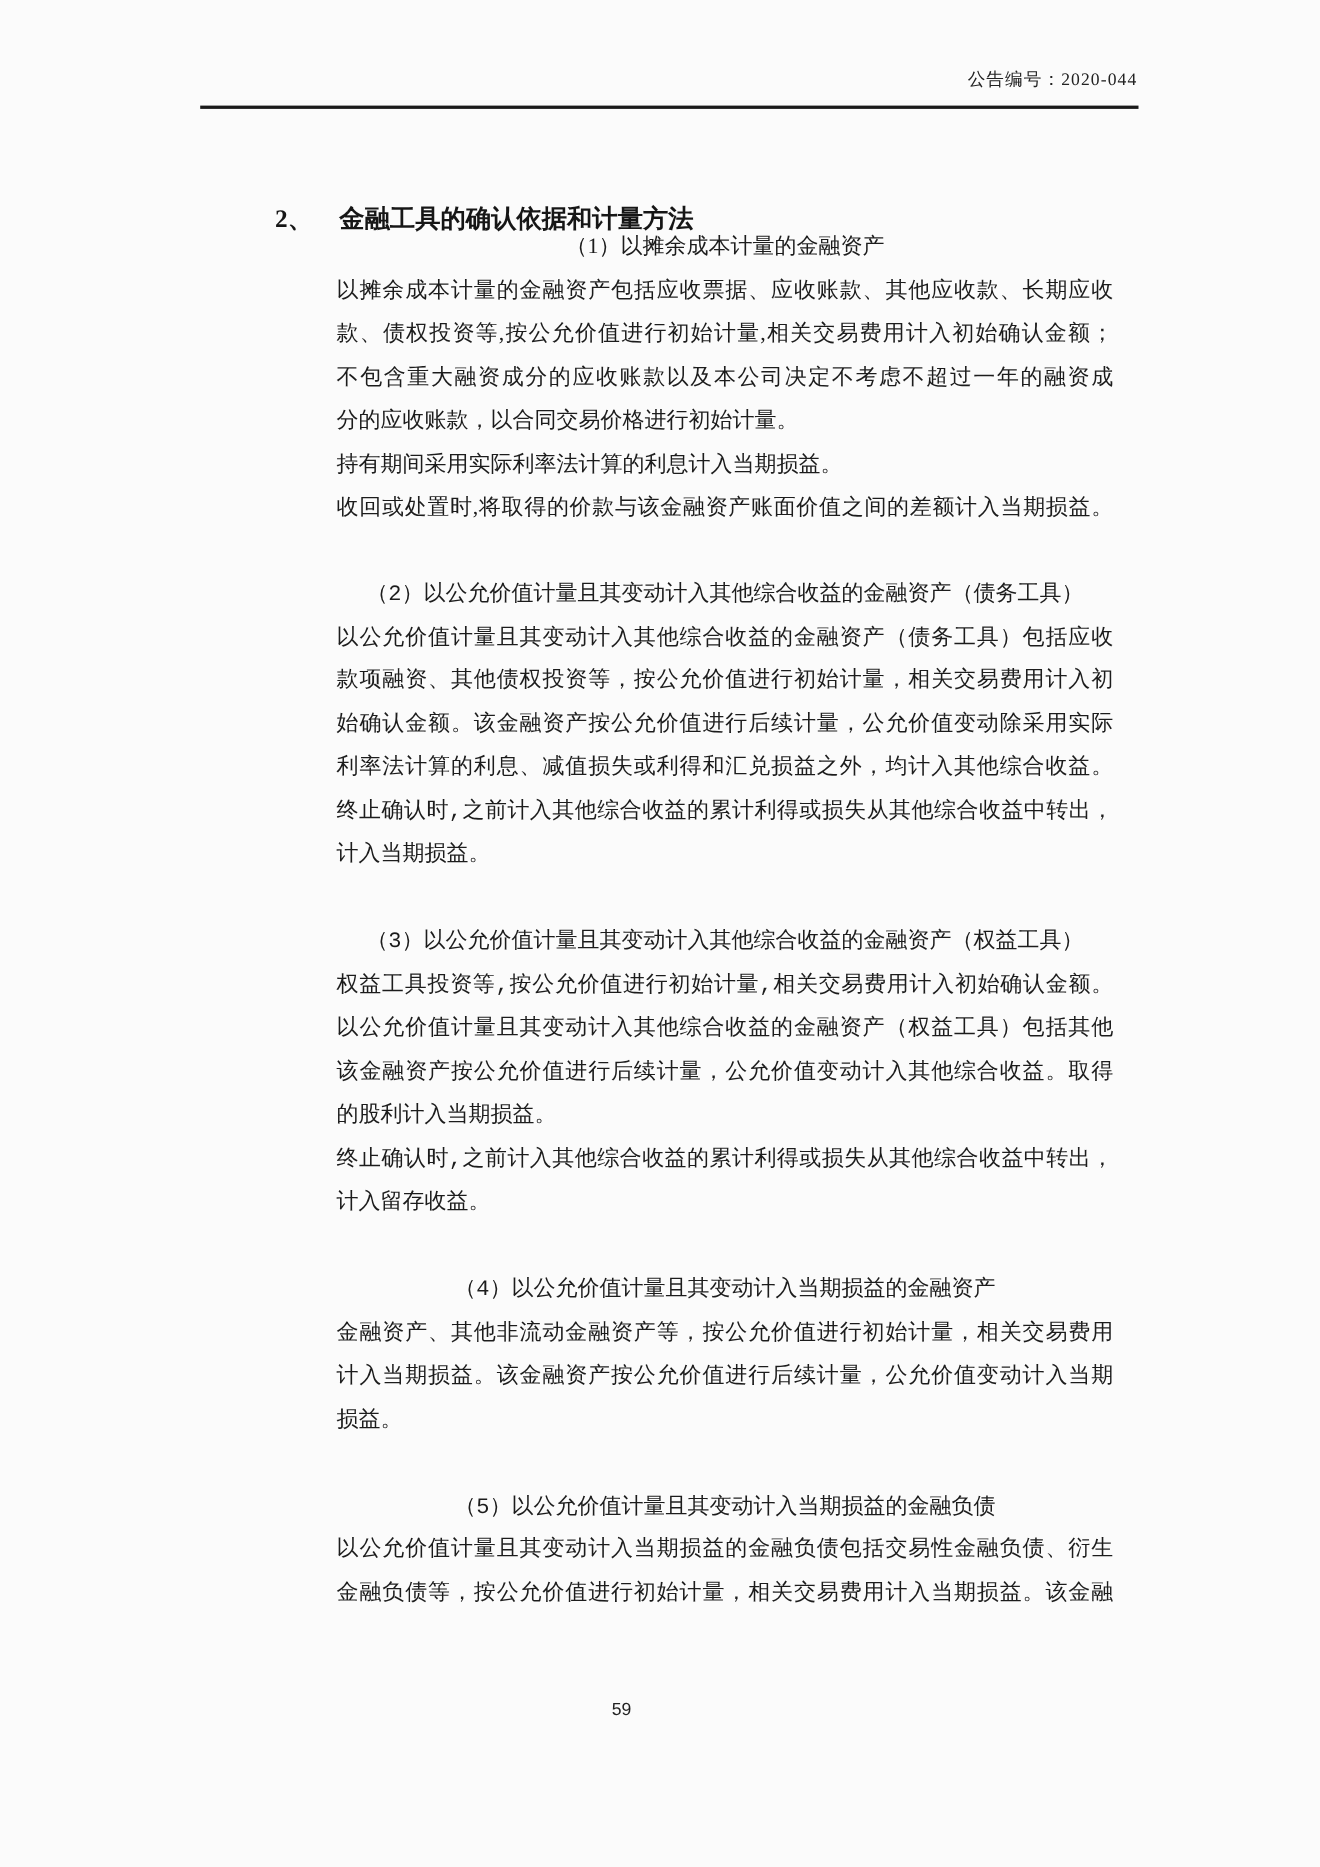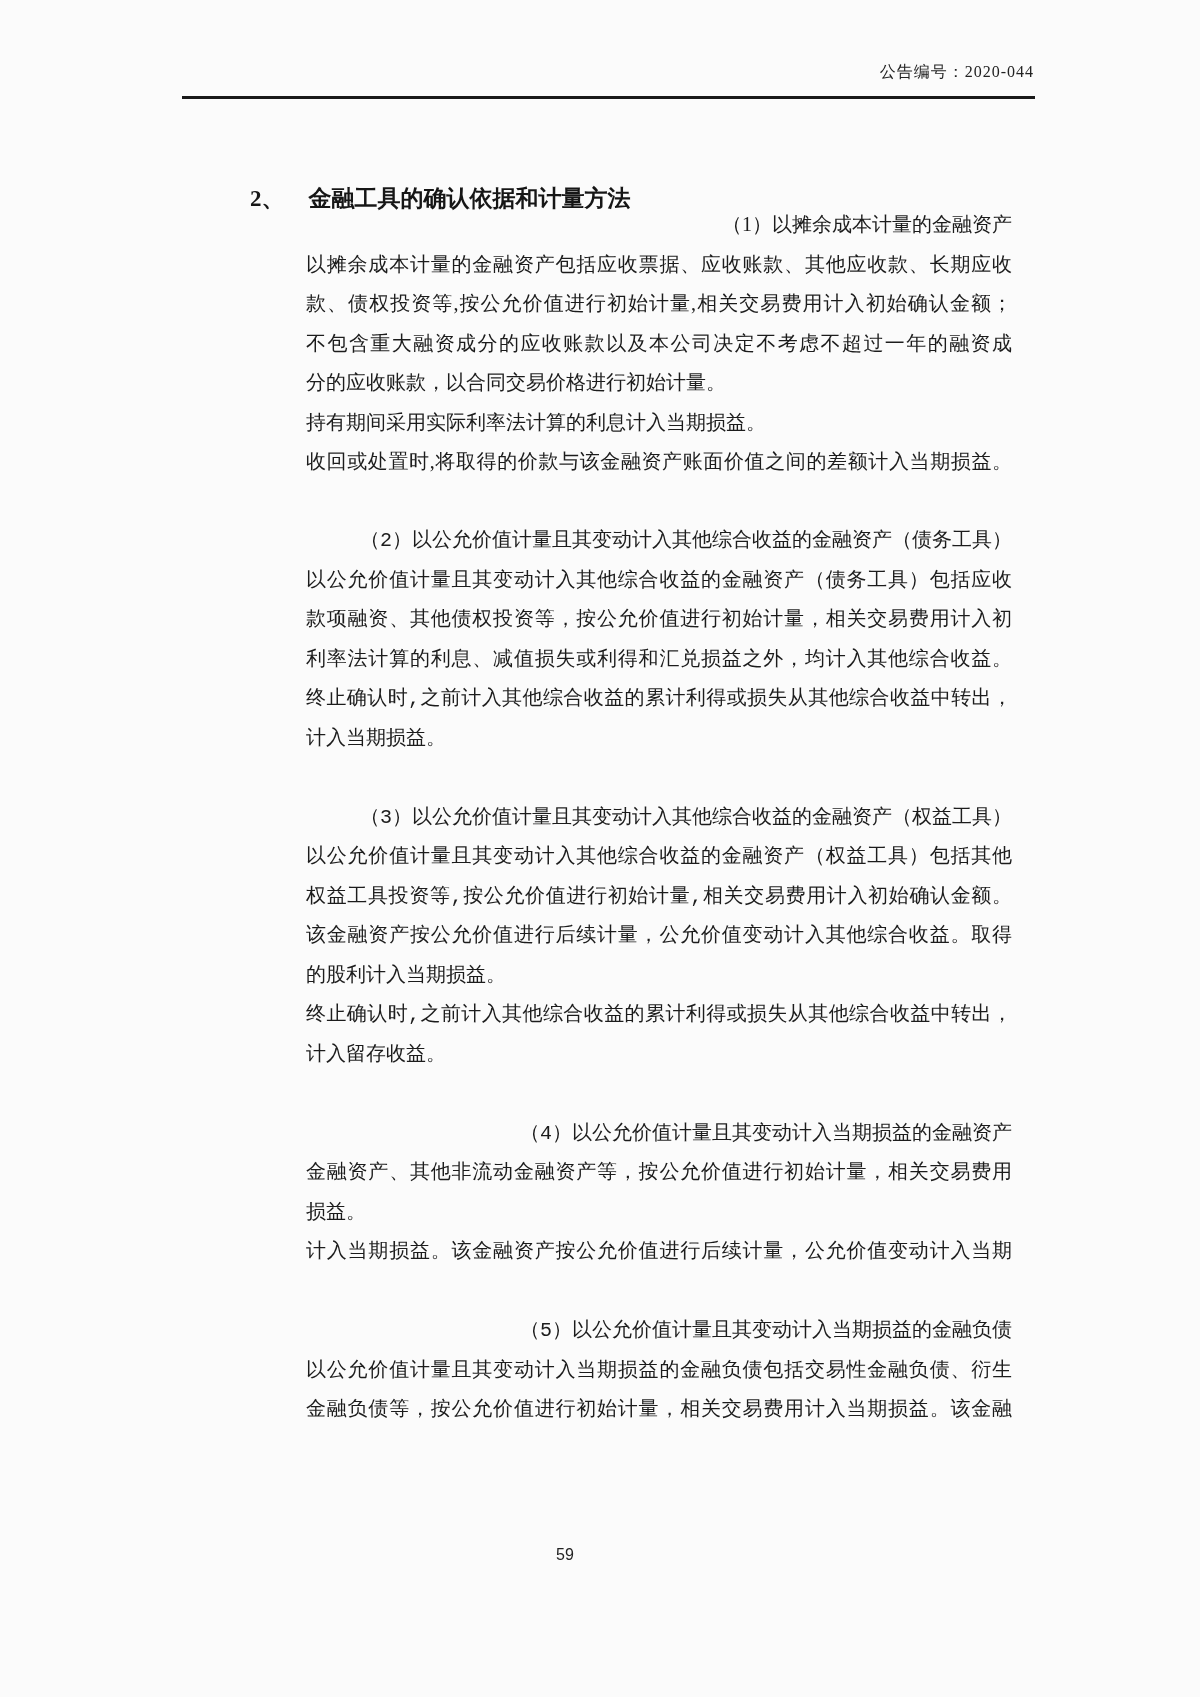--- a/index.html
+++ b/index.html
@@ -31,21 +31,21 @@
     position:absolute;top:205px;left:306px;width:706px;
     font-size:20px;line-height:39.5px;color:#1c1c1c;
   }
   .sec + .sec{margin-top:39.5px;font-family:Liberation Mono, monospace;}
   .line{width:706px;}
   .line.fill{
     text-align:justify;
     text-align-last:justify;
     text-justify:inter-character;
   }
-  .line.title{text-align:right;}
+  .line.title{text-align:center;}
   .page-number{
     position:absolute;top:1546px;left:0;width:1130px;
     text-align:center;font-size:16px;color:#222;
     font-family:"Liberation Sans","DejaVu Sans",sans-serif;
   }
 </style>
 </head>
 <body>
 
 <div class="page">
@@ -66,40 +66,41 @@
       <div class="line fill">不包含重大融资成分的应收账款以及本公司决定不考虑不超过一年的融资成</div>
       <div class="line">分的应收账款，以合同交易价格进行初始计量。</div>
       <div class="line">持有期间采用实际利率法计算的利息计入当期损益。</div>
       <div class="line fill">收回或处置时,将取得的价款与该金融资产账面价值之间的差额计入当期损益。</div>
     </div>
 
     <div class="sec">
       <div class="line title">（2）以公允价值计量且其变动计入其他综合收益的金融资产（债务工具）</div>
       <div class="line fill">以公允价值计量且其变动计入其他综合收益的金融资产（债务工具）包括应收</div>
       <div class="line fill">款项融资、其他债权投资等，按公允价值进行初始计量，相关交易费用计入初</div>
+      <div class="line fill">始确认金额。该金融资产按公允价值进行后续计量，公允价值变动除采用实际</div>
       <div class="line fill">利率法计算的利息、减值损失或利得和汇兑损益之外，均计入其他综合收益。</div>
       <div class="line fill">终止确认时,之前计入其他综合收益的累计利得或损失从其他综合收益中转出，</div>
       <div class="line">计入当期损益。</div>
     </div>
 
     <div class="sec">
       <div class="line title">（3）以公允价值计量且其变动计入其他综合收益的金融资产（权益工具）</div>
+      <div class="line fill">权益工具投资等,按公允价值进行初始计量,相关交易费用计入初始确认金额。</div>
       <div class="line fill">以公允价值计量且其变动计入其他综合收益的金融资产（权益工具）包括其他</div>
-      <div class="line fill">权益工具投资等,按公允价值进行初始计量,相关交易费用计入初始确认金额。</div>
       <div class="line fill">该金融资产按公允价值进行后续计量，公允价值变动计入其他综合收益。取得</div>
       <div class="line">的股利计入当期损益。</div>
       <div class="line fill">终止确认时,之前计入其他综合收益的累计利得或损失从其他综合收益中转出，</div>
       <div class="line">计入留存收益。</div>
     </div>
 
     <div class="sec">
       <div class="line title">（4）以公允价值计量且其变动计入当期损益的金融资产</div>
       <div class="line fill">金融资产、其他非流动金融资产等，按公允价值进行初始计量，相关交易费用</div>
+      <div class="line fill">计入当期损益。该金融资产按公允价值进行后续计量，公允价值变动计入当期</div>
       <div class="line">损益。</div>
-      <div class="line fill">计入当期损益。该金融资产按公允价值进行后续计量，公允价值变动计入当期</div>
     </div>
 
     <div class="sec">
       <div class="line title">（5）以公允价值计量且其变动计入当期损益的金融负债</div>
       <div class="line fill">以公允价值计量且其变动计入当期损益的金融负债包括交易性金融负债、衍生</div>
       <div class="line fill">金融负债等，按公允价值进行初始计量，相关交易费用计入当期损益。该金融</div>
     </div>
 
   </div>
 

